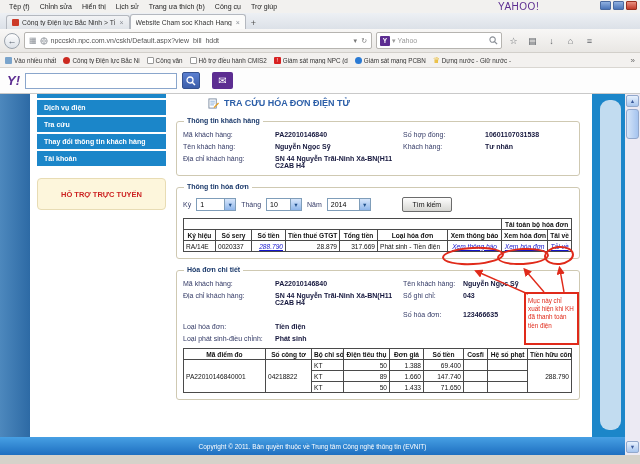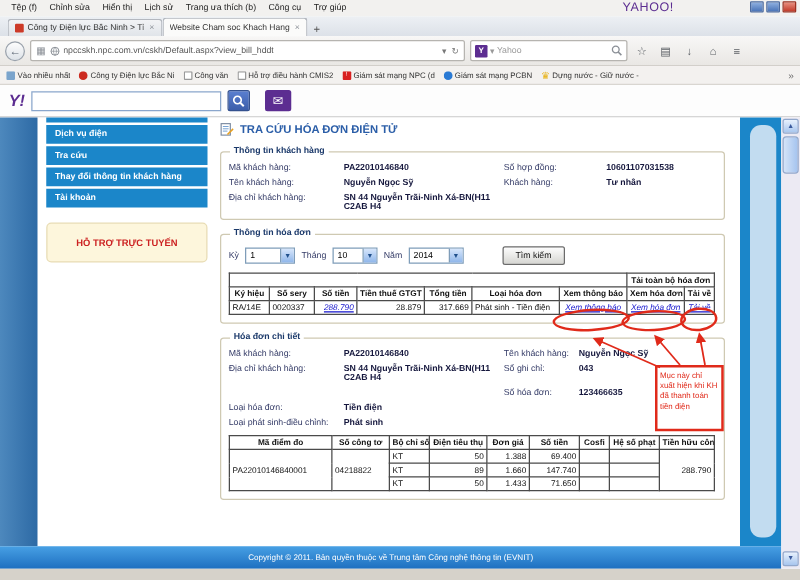--- a/index.html
+++ b/index.html
@@ -47,21 +47,21 @@
   .leftstrip { position:absolute; left:0; top:0; width:30px; height:343px; background:linear-gradient(90deg,#4d88bd,#2d6aa5); }
   .rightstrip { position:absolute; left:592px; top:0; width:33px; height:343px; background:#1b86c9; }
   .rightstrip .panel { position:absolute; left:8px; top:6px; width:21px; height:330px; background:#c2dcf0; border-radius:9px; }
 
   .sidebar { position:absolute; left:37px; top:0; width:129px;text-align:right; }
   .sb-sliver { height:4px; background:#1b86c9; margin-bottom:2px; }
   .sb-item { height:15px; background:#1b86c9; color:#fff; font-size:7px; font-weight:bold; display:flex; align-items:center; padding-left:7px; margin-bottom:2px; }
   .support { margin-top:12px; height:32px; background:#fdf6dc; border:1px solid #e8dcb4; border-radius:4px; color:#cc2222; font-weight:bold; font-size:7.5px; display:flex; align-items:center; justify-content:center; }
 
   .main { position:absolute; left:176px; top:2px; width:404px; }
-  .pghead { display:flex; align-items:center; gap:5px; color:#2b5ea8; font-weight:bold; font-size:9px; height:14px; }
+  .pghead { display:flex; align-items:center; gap:5px; color:#2b5ea8; font-weight:bold; font-size:9px; height:14px;margin-left:32px; }
   .fs { position:relative; border:1px solid #cfc9b2; border-radius:3px; margin-top:11px; padding:9px 6px 6px; }
   .legend { position:absolute; top:-5px; left:7px; background:#fff; padding:0 3px; font-size:7px; font-weight:bold; color:#1c3a6b; }
   .ig { display:grid; grid-template-columns:92px 128px 82px auto; row-gap:5px; font-size:7px; color:#333a66; align-items:start; }
   .val { font-weight:bold; color:#15173d; }
   .ctrl { display:flex; align-items:center; gap:5px; font-size:7px; color:#333a66; }
   .sel { width:40px; height:13px; border:1px solid #7f9db9; background:#fff; display:flex; align-items:center; justify-content:space-between; padding-left:3px; font-size:7px; color:#000; }
   .sel .arr { width:11px; height:11px; background:linear-gradient(#d7e6fb,#8fb6ea); border-left:1px solid #7f9db9; color:#20508c; font-size:5.5px; display:flex; align-items:center; justify-content:center; }
   .btn { margin-left:26px; width:50px; height:15px; border:1px solid #6b6b6b; border-radius:2px; background:linear-gradient(#fdfdfd,#d6d6d2); font-size:7px; text-align:center; line-height:13px; color:#111; }
 
   table.tbl { border-collapse:collapse; margin-top:6px; table-layout:fixed; width:388px; font-size:6.6px; color:#111; }

